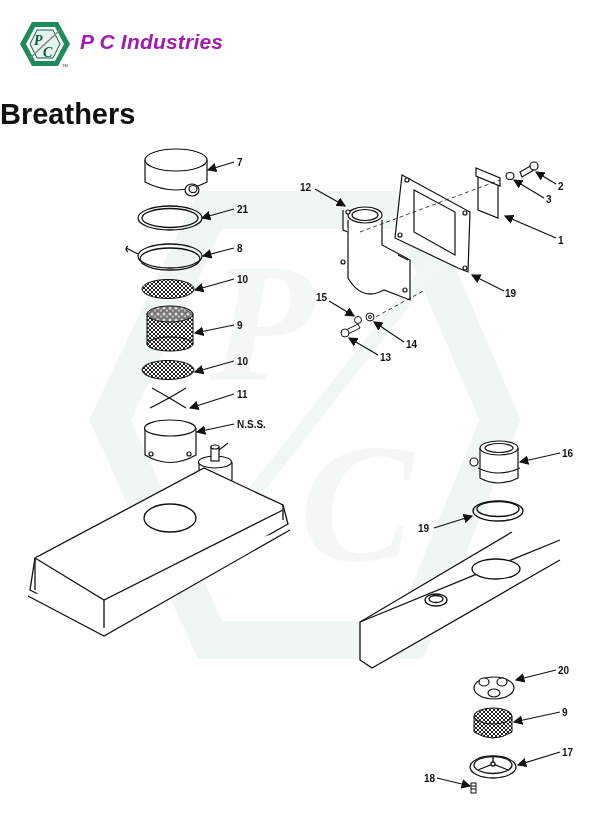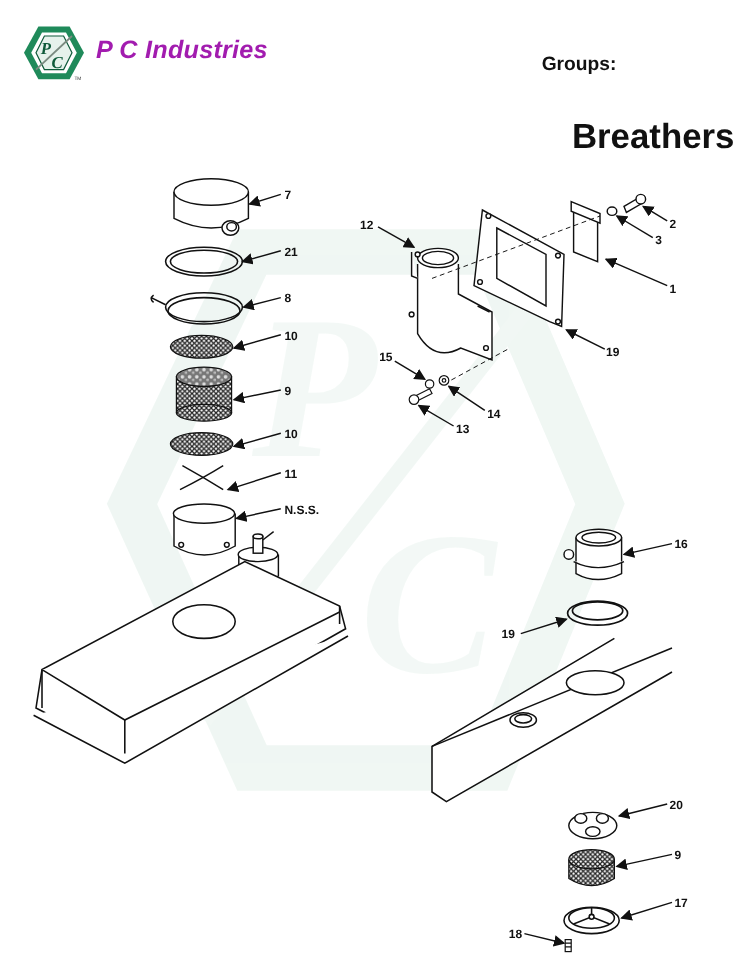--- a/index.html
+++ b/index.html
@@ -1,40 +1,39 @@
 <!DOCTYPE html>
 <html><head>
 <meta charset="utf-8">
 <style>
   html, body { margin: 0; padding: 0; background: #ffffff; }
   body { width: 612px; height: 816px; position: relative; overflow: hidden; font-family: "Liberation Sans", sans-serif; }
   .logo { position: absolute; left: 18px; top: 20px; width: 54px; height: 48px; }
   .brand { position: absolute; left: 80px; top: 30px; font-size: 21px; font-weight: bold; font-style: italic; color: #a21caf; letter-spacing: 0.2px; }
   .groups { position: absolute; left: 410px; top: 44px; width: 145px; text-align: center; font-size: 16px; font-weight: bold; color: #111; line-height: 20px; }
-  .title { position: absolute; left: 0; width: 612px; top: 98px; text-align: right; font-size: 29px; font-weight: bold; color: #111; }
+  .title { position: absolute; left: 0; width: 612px; top: 98px; text-align: left; font-size: 29px; font-weight: bold; color: #111; }
   svg.diagram { position: absolute; left: 0; top: 0; }
   .lbl { font-family: "Liberation Sans", sans-serif; font-size: 10px; font-weight: bold; fill: #111; }
 </style>
 </head>
 <body>
 
 <svg class="logo" viewBox="0 0 54 48">
   <polygon points="14,2 40,2 52,24 40,46 14,46 2,24" fill="#1f8a5a"></polygon>
   <polygon points="17,7 37,7 46,24 37,41 17,41 8,24" fill="#ffffff"></polygon>
   <polygon points="19,10 35,10 42,24 35,38 19,38 12,24" fill="#e6f2ec" stroke="#0e5a3a" stroke-width="1"></polygon>
   <line x1="12" y1="38" x2="42" y2="10" stroke="#7a8a80" stroke-width="1.5"></line>
   <text x="16" y="25" font-family="Liberation Serif, serif" font-style="italic" font-weight="bold" font-size="14" fill="#0e5a3a">P</text>
   <text x="25" y="37" font-family="Liberation Serif, serif" font-style="italic" font-weight="bold" font-size="14" fill="#0e5a3a">C</text>
   <text x="44" y="47" font-size="4" fill="#333">TM</text>
 </svg>
 
 <div class="brand">P C Industries</div>
 
 <div class="groups">
-  <div>Groups:</div>
 </div>
 
 <div class="title">Breathers</div>
 
 <svg class="diagram" width="612" height="816" viewBox="0 0 612 816">
   <defs>
     <pattern id="mesh" width="4" height="4" patternUnits="userSpaceOnUse">
       <rect width="4" height="4" fill="#fff"></rect>
       <path d="M0,0 L4,4 M4,0 L0,4" stroke="#222" stroke-width="1"></path>
     </pattern>

